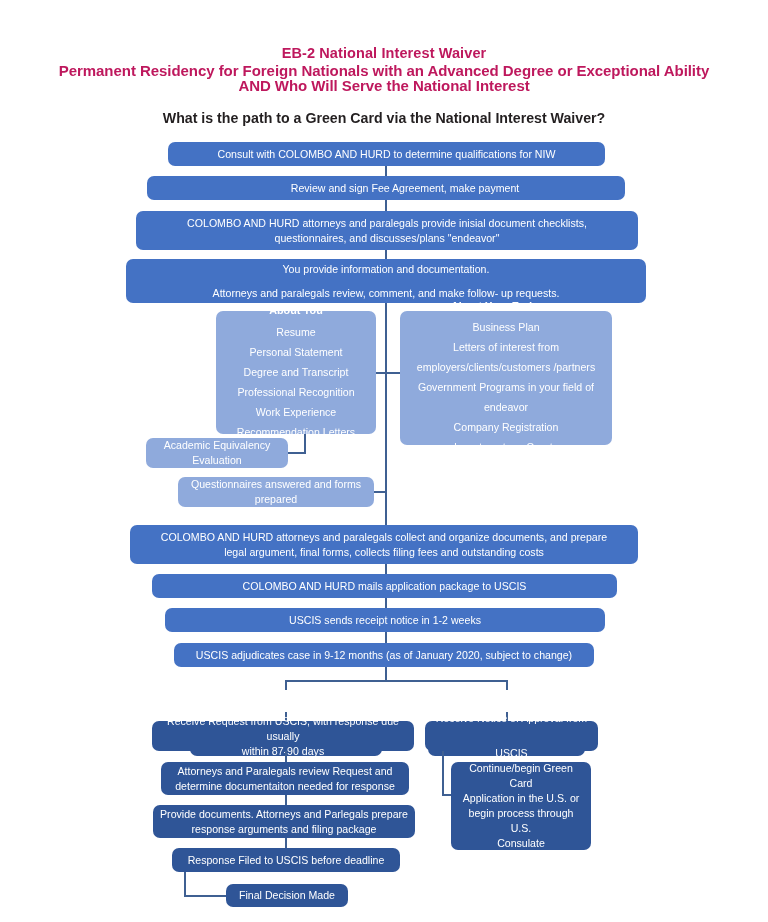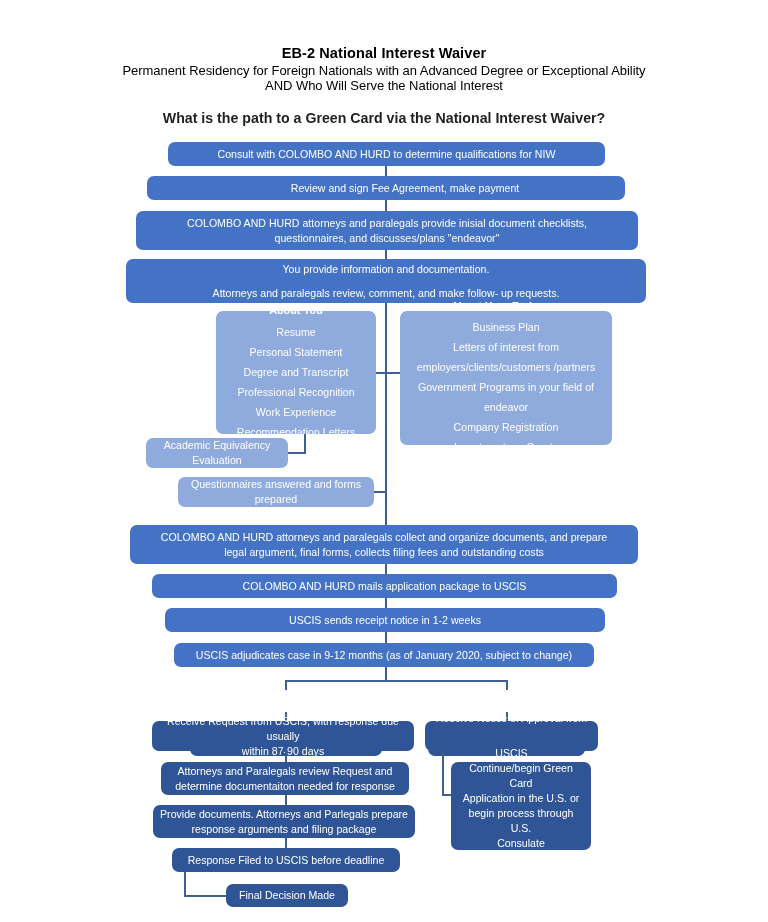--- a/index.html
+++ b/index.html
@@ -19,31 +19,31 @@
     background: #ffffff;
   }
 
   
   .title-block {
     position: absolute;
     left: 0;
     top: 44px;
     width: 768px;
     text-align: center;
-    color: #000000;
+    color: #be185d;
   }
   .title-main {
     font-size: 14.5px;
     font-weight: bold;
     line-height: 19px;
     letter-spacing: .1px;
   }
   .title-sub {
-    font-size: 13px;
-    font-weight: normal;
+    font-size: 15px;
+    font-weight: bold;
     line-height: 15px;
     letter-spacing: -.05px;
   }
   .question {
     position: absolute;
     left: 0;
     top: 110px;
     width: 768px;
     text-align: center;
     font-size: 14.2px;

